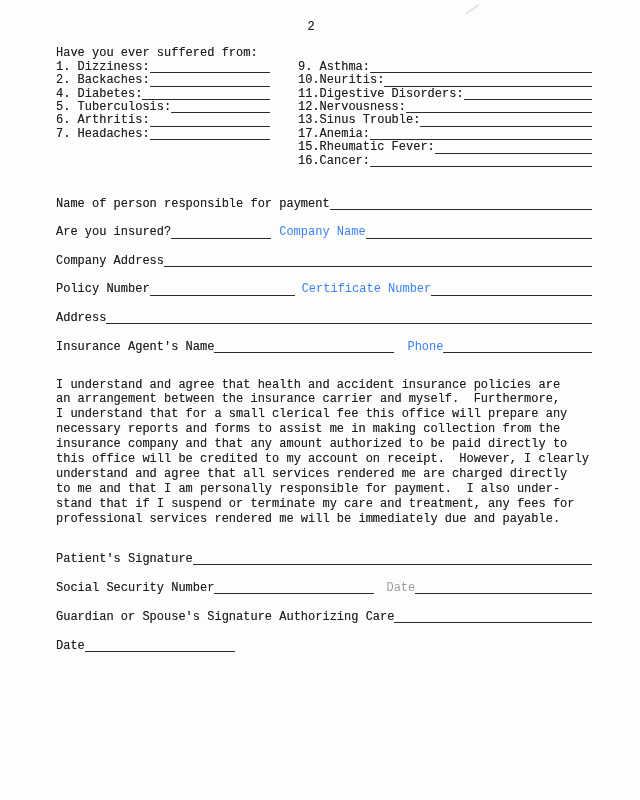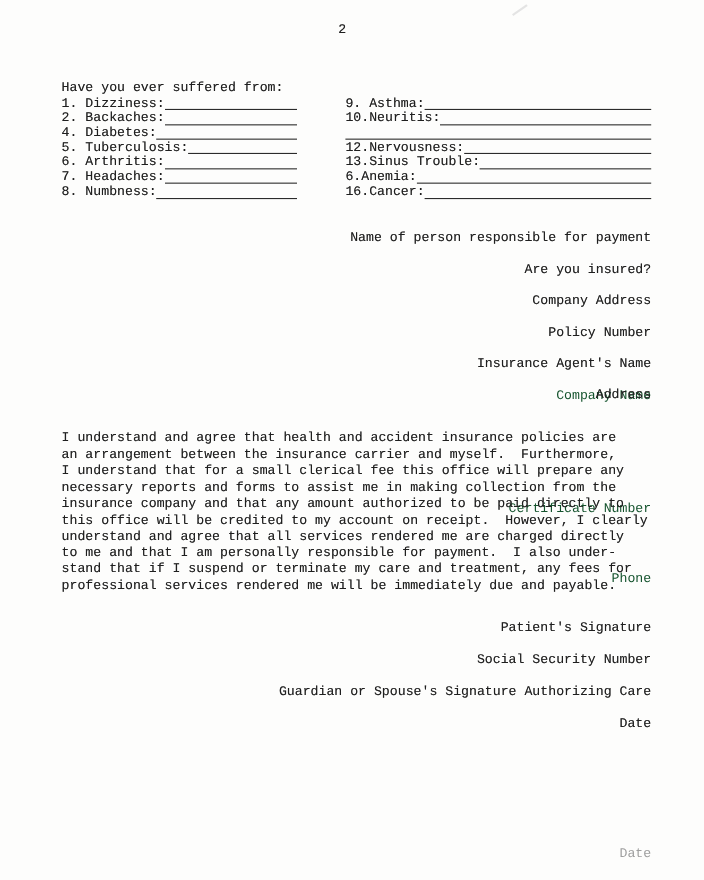--- a/index.html
+++ b/index.html
@@ -20,25 +20,25 @@
     font-size: 12px;
     color: #1f1f1f;
     text-shadow: 0 0 0.6px rgba(40,40,40,0.55);
   }
   .page-num {
     text-align: center;
     transform: translateX(-13px);
     line-height: 13px;
   }
   .cl-heading {
-    margin-top: 40px;
+    margin-top: 13px;
     line-height: 13.4px;
     white-space: pre;
   }
-  .cl-cols { display: flex; gap: 16px; }
+  .cl-cols { display: flex; }
   .cl-left { width: 242px; flex: 0 0 242px; }
   .cl-right { flex: 1; text-align: center; }
   .cl-item {
     display: flex;
     align-items: flex-end;
     height: 13.4px;
   }
   .lbl { white-space: pre; }
   .fill {
     flex: 1;
@@ -53,32 +53,31 @@
     transform: translateX(-26px);
     line-height: 13.4px;
     white-space: pre;
   }
   .form-section { margin-top: 28px; }
   .row {
     display: flex;
     align-items: flex-end;
     height: 15px;
     margin-bottom: 13.6px;
-    flex-direction: column;
   }
   .fill.w100 { flex: 0 0 100px; }
   .fill.w145 { flex: 0 0 145px; }
   .fill.w180 { flex: 0 0 180px; }
   .fill.w160 { flex: 0 0 160px; }
   .fill.w150 { flex: 0 0 150px; }
   .gap8  { margin-left: 8px; }
   .gap7  { margin-left: 7px; }
   .gap13 { margin-left: 13px; }
   .gap12 { margin-left: 12px; }
-  .light { color: #14532d; text-shadow: none; }
+  .light { color: #3b82f6; text-shadow: none; }
   .faded { color: #9e9e9e; text-shadow: none; }
   .agreement {
     margin-top: 24px;
     line-height: 14.9px;
     white-space: pre;
   }
   .sig-section { margin-top: 24px; }
   .sig-section .row { margin-bottom: 14px; }
   .artifact {
     position: absolute;
@@ -119,47 +118,48 @@
           <span class="fill"></span>
         </div>
       <div class="cl-item">
           <span class="lbl">6. Arthritis:</span>
           <span class="fill"></span>
         </div>
       <div class="cl-item">
           <span class="lbl">7. Headaches:</span>
           <span class="fill"></span>
         </div>
-      <div class="cl-item">
-          <span class="lbl">8. Numbness:</span>
-          <span class="fill"></span>
-        </div>
     </div>
     <div class="cl-right">
       <div class="cl-item">
           <span class="lbl">9. Asthma:</span>
           <span class="fill"></span>
         </div>
       <div class="cl-item">
           <span class="lbl">10.Neuritis:</span>
           <span class="fill"></span>
         </div>
       <div class="cl-item">
+          <span class="lbl">11.Digestive Disorders:</span>
           <span class="fill"></span>
         </div>
       <div class="cl-item">
           <span class="lbl">12.Nervousness:</span>
           <span class="fill"></span>
         </div>
       <div class="cl-item">
           <span class="lbl">13.Sinus Trouble:</span>
           <span class="fill"></span>
         </div>
       <div class="cl-item">
-          <span class="lbl">6.Anemia:</span>
+          <span class="lbl">17.Anemia:</span>
+          <span class="fill"></span>
+        </div>
+      <div class="cl-item">
+          <span class="lbl">15.Rheumatic Fever:</span>
           <span class="fill"></span>
         </div>
       <div class="cl-item">
           <span class="lbl">16.Cancer:</span>
           <span class="fill"></span>
         </div>
     </div>
   </div>
 
 
@@ -178,27 +178,27 @@
       <span class="lbl">Company Address</span>
         <span class="fill"></span>
     </div>
     <div class="row">
       <span class="lbl">Policy Number</span>
         <span class="fill w145"></span>
         <span class="lbl light gap7">Certificate Number</span>
         <span class="fill"></span>
     </div>
     <div class="row">
+      <span class="lbl">Address</span>
+        <span class="fill"></span>
+    </div>
+    <div class="row">
       <span class="lbl">Insurance Agent's Name</span>
         <span class="fill w180"></span>
         <span class="lbl light gap13">Phone</span>
-        <span class="fill"></span>
-    </div>
-    <div class="row">
-      <span class="lbl">Address</span>
         <span class="fill"></span>
     </div>
   </div>
 
   <div class="agreement">I understand and agree that health and accident insurance policies are
 an arrangement between the insurance carrier and myself.  Furthermore,
 I understand that for a small clerical fee this office will prepare any
 necessary reports and forms to assist me in making collection from the
 insurance company and that any amount authorized to be paid directly to
 this office will be credited to my account on receipt.  However, I clearly

